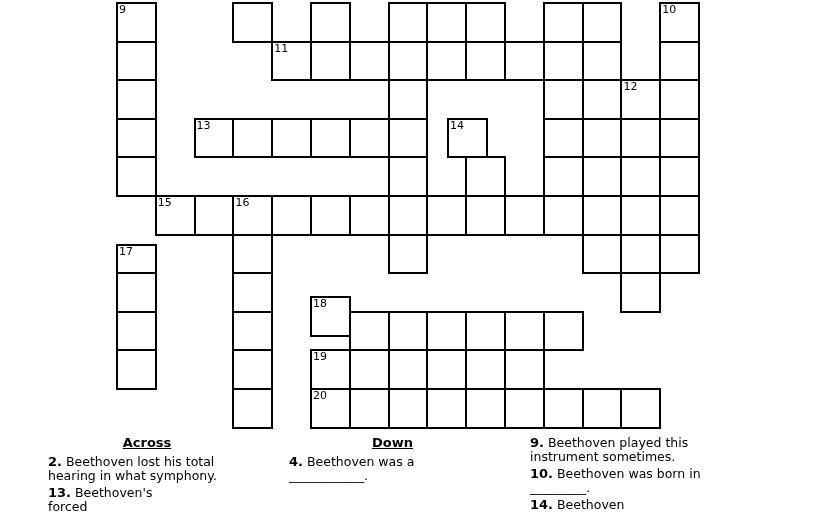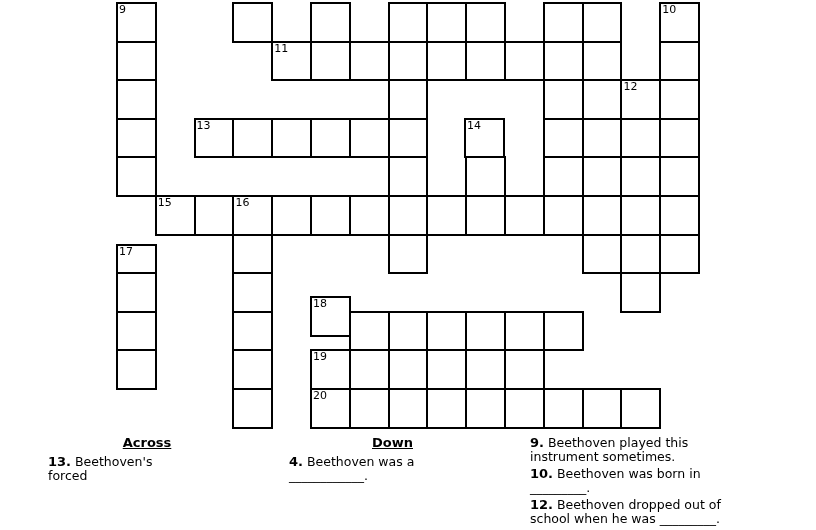--- a/index.html
+++ b/index.html
@@ -78,21 +78,21 @@
     <div class="cell" style="left: 659.2px; top: 79.2px;"></div>
     <div class="cell" style="left: 116px; top: 117.8px;"></div>
     <div class="cell" style="left: 193.6px; top: 117.8px;">
       <span class="cellnum">13</span>
     </div>
     <div class="cell" style="left: 232.4px; top: 117.8px;"></div>
     <div class="cell" style="left: 271.2px; top: 117.8px;"></div>
     <div class="cell" style="left: 310px; top: 117.8px;"></div>
     <div class="cell" style="left: 348.8px; top: 117.8px;"></div>
     <div class="cell" style="left: 387.6px; top: 117.8px;"></div>
-    <div class="cell" style="left: 464px; top: 117.8px;">
+    <div class="cell" style="left: 447px; top: 117.8px;">
       <span class="cellnum">14</span>
     </div>
     <div class="cell" style="left: 542.8px; top: 117.8px;"></div>
     <div class="cell" style="left: 581.6px; top: 117.8px;"></div>
     <div class="cell" style="left: 620.4px; top: 117.8px;"></div>
     <div class="cell" style="left: 659.2px; top: 117.8px;"></div>
     <div class="cell" style="left: 116px; top: 156.4px;"></div>
     <div class="cell" style="left: 387.6px; top: 156.4px;"></div>
     <div class="cell" style="left: 465.2px; top: 156.4px;"></div>
     <div class="cell" style="left: 542.8px; top: 156.4px;"></div>
@@ -159,31 +159,31 @@
     <div class="cell" style="left: 465.2px; top: 388px;"></div>
     <div class="cell" style="left: 504px; top: 388px;"></div>
     <div class="cell" style="left: 542.8px; top: 388px;"></div>
     <div class="cell" style="left: 581.6px; top: 388px;"></div>
     <div class="cell" style="left: 620.4px; top: 388px;"></div>
   </div>
 
 <div id="col-across" class="clue-col">
   <p class="clue-heading">Across</p>
   <div>
+      <p class="clue"><span class="clue-num">2.</span> Beethoven lost his total hearing in what symphony.</p>
       <p class="clue"><span class="clue-num">13.</span> Beethoven's &nbsp;&nbsp;&nbsp;&nbsp;&nbsp;&nbsp;&nbsp;&nbsp;&nbsp;&nbsp;&nbsp;&nbsp;&nbsp;&nbsp; forced</p>
     </div>
 </div>
 
 <div id="col-down" class="clue-col">
   <p class="clue-heading">Down</p>
   <div>
       <p class="clue"><span class="clue-num">4.</span> Beethoven was a ____________.</p>
     </div>
 </div>
 
 <div id="col-down2" class="clue-col">
   <div>
       <p class="clue"><span class="clue-num">9.</span> Beethoven played this instrument sometimes.</p>
       <p class="clue"><span class="clue-num">10.</span> Beethoven was born in _________.</p>
-      <p class="clue"><span class="clue-num">12.</span> Beethoven dropped out of school when he was _________.</p>
       <p class="clue"><span class="clue-num">14.</span> Beethoven</p>
     </div>
 </div>
 
 </body></html>

